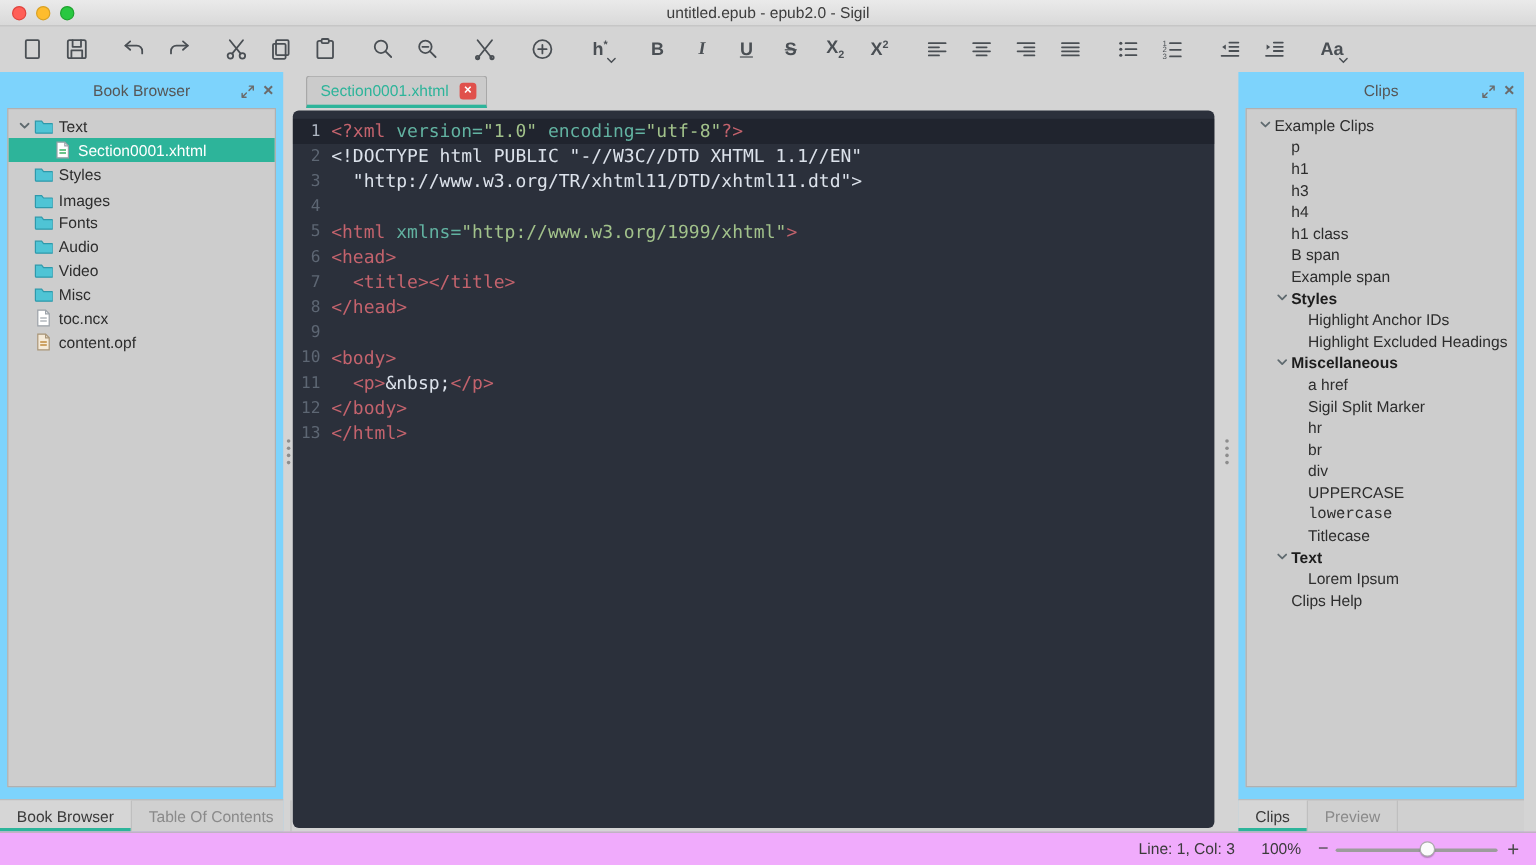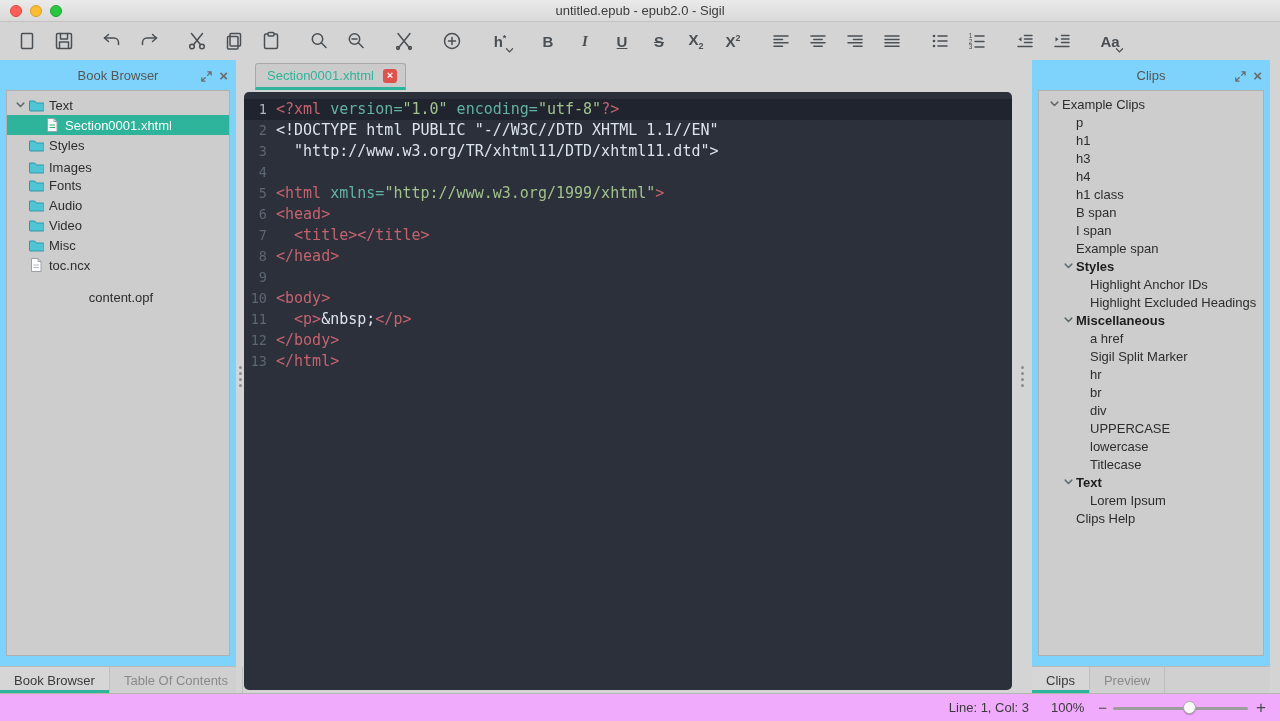--- a/index.html
+++ b/index.html
@@ -330,21 +330,21 @@
           </div>
           <div class="bb-row" style="padding-left: 6px;">
             <span class="chev-slot"></span>
             <svg width="16" height="16" viewBox="0 0 16 16" fill="none">
               <path d="M3.5 1.5 h6.5 l3 3 V14.5 H3.5 z" fill="#ffffff" stroke="#9ba1a8" stroke-width="1"></path>
               <path d="M10 1.5 V4.5 h3" fill="none" stroke="#9ba1a8" stroke-width="1"></path>
               <path d="M5.5 8 h5.5 M5.5 10.5 h5.5" stroke="#b3b8bd" stroke-width="1.2"></path>
             </svg>
             <span class="row-label">toc.ncx</span>
           </div>
-          <div class="bb-row" style="padding-left: 6px; flex-direction: column;">
+          <div class="bb-row" style="padding-left: 6px;">
             <span class="chev-slot"></span>
             <svg width="16" height="16" viewBox="0 0 16 16" fill="none">
               <path d="M3.5 1.5 h6.5 l3 3 V14.5 H3.5 z" fill="#f5ead8" stroke="#a99577" stroke-width="1"></path>
               <path d="M10 1.5 V4.5 h3" fill="none" stroke="#a99577" stroke-width="1"></path>
               <path d="M5.5 8 h5.5 M5.5 10.5 h5.5" stroke="#c08a3e" stroke-width="1.2"></path>
             </svg>
             <span class="row-label">content.opf</span>
           </div>
         </div>
       <div class="panel-tabs" id="bb-tabs">
@@ -472,24 +472,20 @@
           <div class="clip-row" style="padding-left: 22px;">
             <span class="chev-slot"></span>
             <span class="row-label">h1 class</span>
           </div>
           <div class="clip-row" style="padding-left: 22px;">
             <span class="chev-slot"></span>
             <span class="row-label">B span</span>
           </div>
           <div class="clip-row" style="padding-left: 22px;">
             <span class="chev-slot"></span>
-            <span class="row-label">I span</span>
-          </div>
-          <div class="clip-row" style="padding-left: 22px;">
-            <span class="chev-slot"></span>
             <span class="row-label">Example span</span>
           </div>
           <div class="clip-row bold" style="padding-left: 22px;">
             <span class="chev-slot">
               <svg width="16" height="16" viewBox="0 0 16 16" fill="none">
                 <path d="M4.5 6 L8 9.5 L11.5 6" fill="none" stroke="#5f6a6f" stroke-width="1.6" stroke-linecap="round" stroke-linejoin="round"></path>
               </svg>
             </span>
             <span class="row-label">Styles</span>
           </div>
@@ -526,21 +522,21 @@
             <span class="row-label">br</span>
           </div>
           <div class="clip-row" style="padding-left: 36px;">
             <span class="chev-slot"></span>
             <span class="row-label">div</span>
           </div>
           <div class="clip-row" style="padding-left: 36px;">
             <span class="chev-slot"></span>
             <span class="row-label">UPPERCASE</span>
           </div>
-          <div class="clip-row" style="padding-left: 36px;">
+          <div class="clip-row" style="padding-left: 36px; font-family: Liberation Mono, monospace;">
             <span class="chev-slot"></span>
             <span class="row-label">lowercase</span>
           </div>
           <div class="clip-row" style="padding-left: 36px;">
             <span class="chev-slot"></span>
             <span class="row-label">Titlecase</span>
           </div>
           <div class="clip-row bold" style="padding-left: 22px;">
             <span class="chev-slot">
               <svg width="16" height="16" viewBox="0 0 16 16" fill="none">

